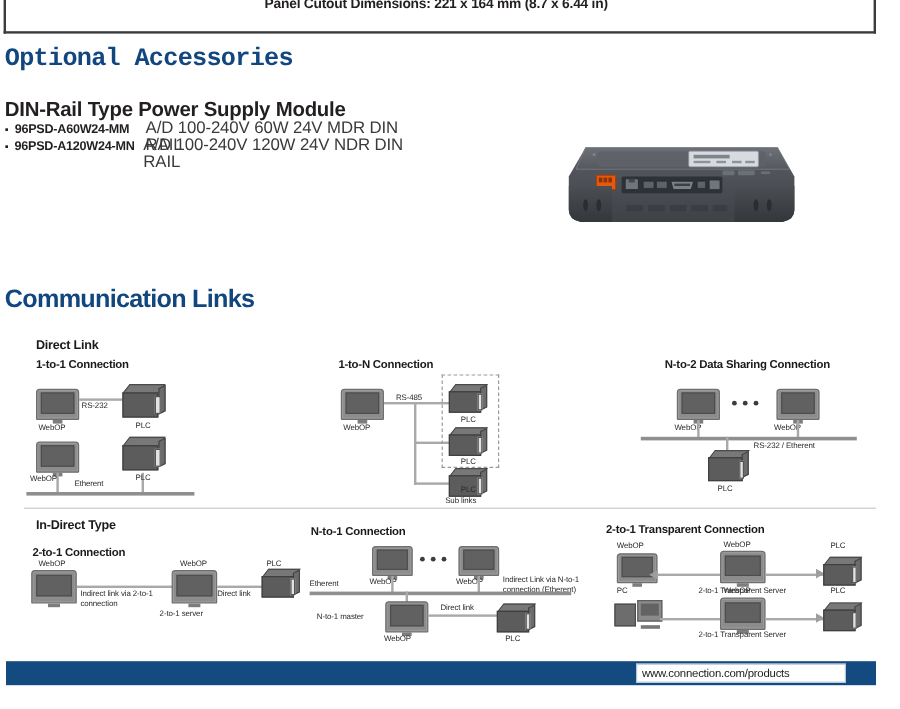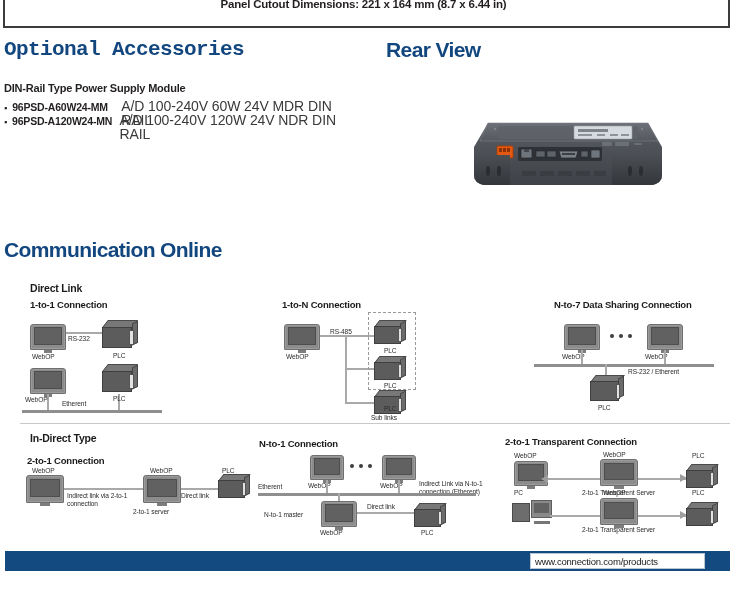--- a/index.html
+++ b/index.html
@@ -35,21 +35,21 @@
     font-family: "Liberation Sans", sans-serif;
     white-space: nowrap;
   }
   #h-optional { left: 4px; top: 38px; font-family: Liberation Mono, monospace; }
   #h-rear     { left: 386px; top: 38px; }
   #h-comm     { left: 4px; top: 238px; }
 
   
   .acc-sub {
     position: absolute; left: 4px; top: 82px;
-    font-size: 11px; font-weight: bold; color: #231f20;
+    font-size: 17px; font-weight: bold; color: #231f20;
     letter-spacing: -0.2px;
   }
   .acc-list { position: absolute; left: 4px; top: 99px; width: 340px; }
   .acc-row { display: flex; align-items: baseline; height: 14px; }
   .acc-bullet {
     width: 9px; color: #231f20; font-size: 9px; line-height: 14px;
   }
   .acc-pn {
     width: 120px; font-size: 10.5px; font-weight: bold; color: #231f20;
     letter-spacing: -0.2px; line-height: 14px;
@@ -178,22 +178,21 @@
 </style>
 </head>
 <body>
 
 <div class="page">
 
   <div class="cutout-box"></div>
   <div class="cutout-title">Panel Cutout Dimensions: 221 x 164 mm (8.7 x 6.44 in)</div>
 
   <div class="h-blue" id="h-optional">Optional Accessories</div>
-  <div class="h-blue" id="h-rear">Rear View</div>
-  <div class="h-blue" id="h-comm">Communication Online</div>
+  <div class="h-blue" id="h-comm">Communication Links</div>
 
   <div class="acc-sub">DIN-Rail Type Power Supply Module</div>
   <div class="acc-list">
     <div class="acc-row">
       <span class="acc-bullet">▪</span>
       <span class="acc-pn">96PSD-A60W24-MM</span>
       <span class="acc-desc">A/D 100-240V 60W 24V MDR DIN RAIL</span>
     </div>
     <div class="acc-row">
       <span class="acc-bullet">▪</span>
@@ -354,21 +353,21 @@
 
     <div class="plc" style="left:374px; top:118px; width:32px; height:26px;">
       <div class="top"></div>
         <div class="side"></div>
         <div class="body"></div>
         <div class="strip"></div>
     </div>
     <div class="lbl" style="left:384px; top:133px;">PLC</div>
     <div class="lbl" style="left:371px; top:142px;">Sub links</div>
 
-    <div class="sub-title" style="left:554px; top:27px;">N-to-7 Data Sharing Connection</div>
+    <div class="sub-title" style="left:554px; top:27px;">N-to-2 Data Sharing Connection</div>
 
     <div class="mon" style="left:564px; top:52px; width:36px; height:26px;">
       <div class="bez"></div>
         <div class="scr"></div>
         <div class="stand"></div>
     </div>
     <div class="dots" style="left:610px; top:62px;">
         <i></i>
         <i></i>
         <i></i>

